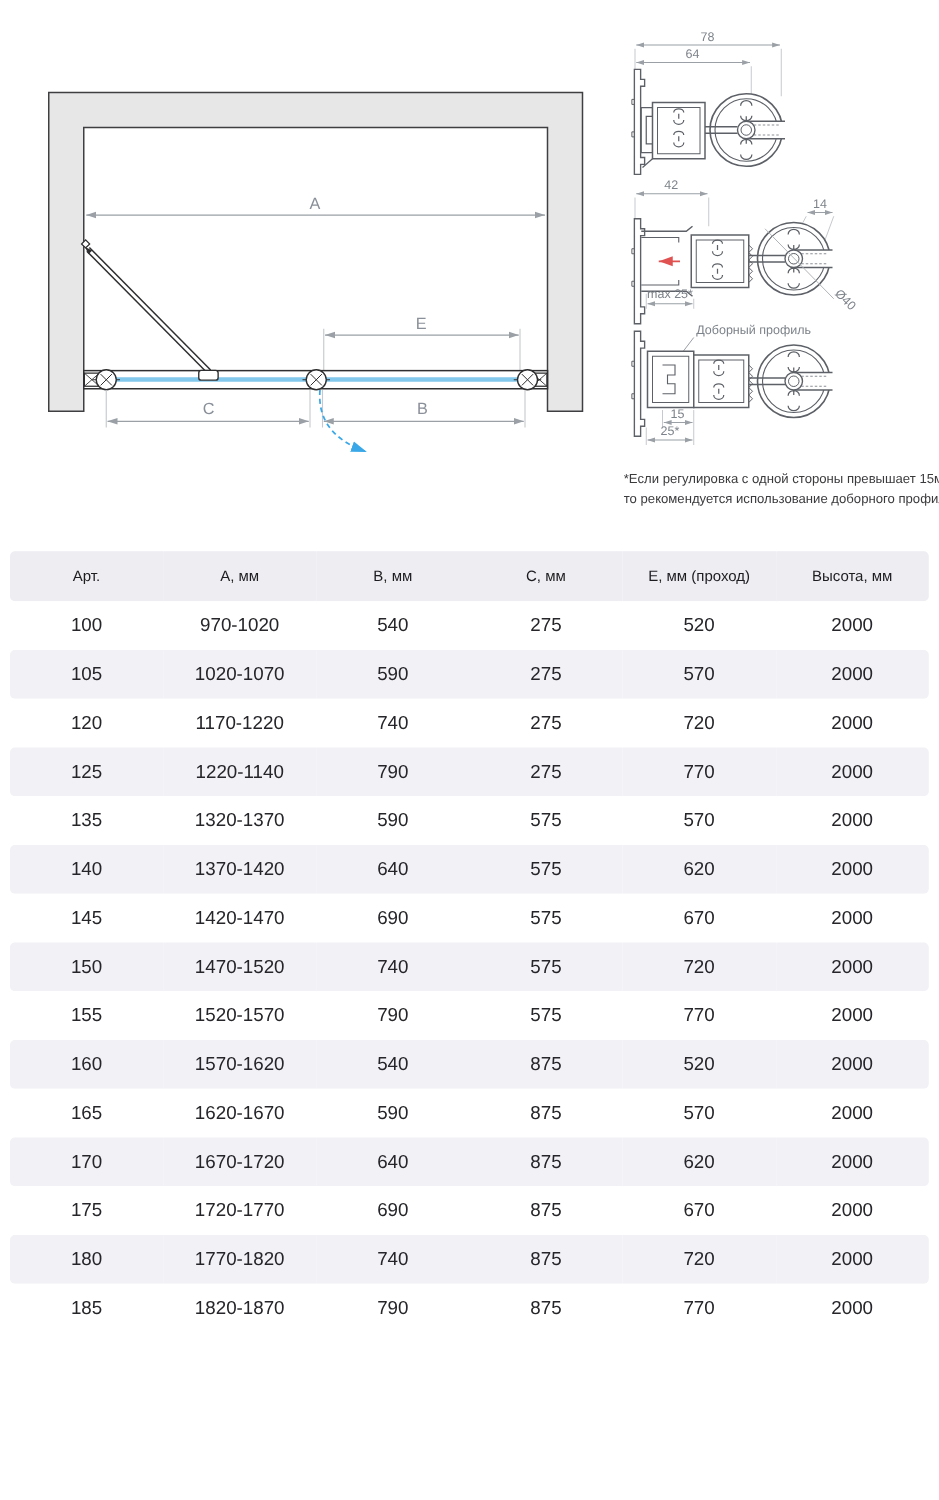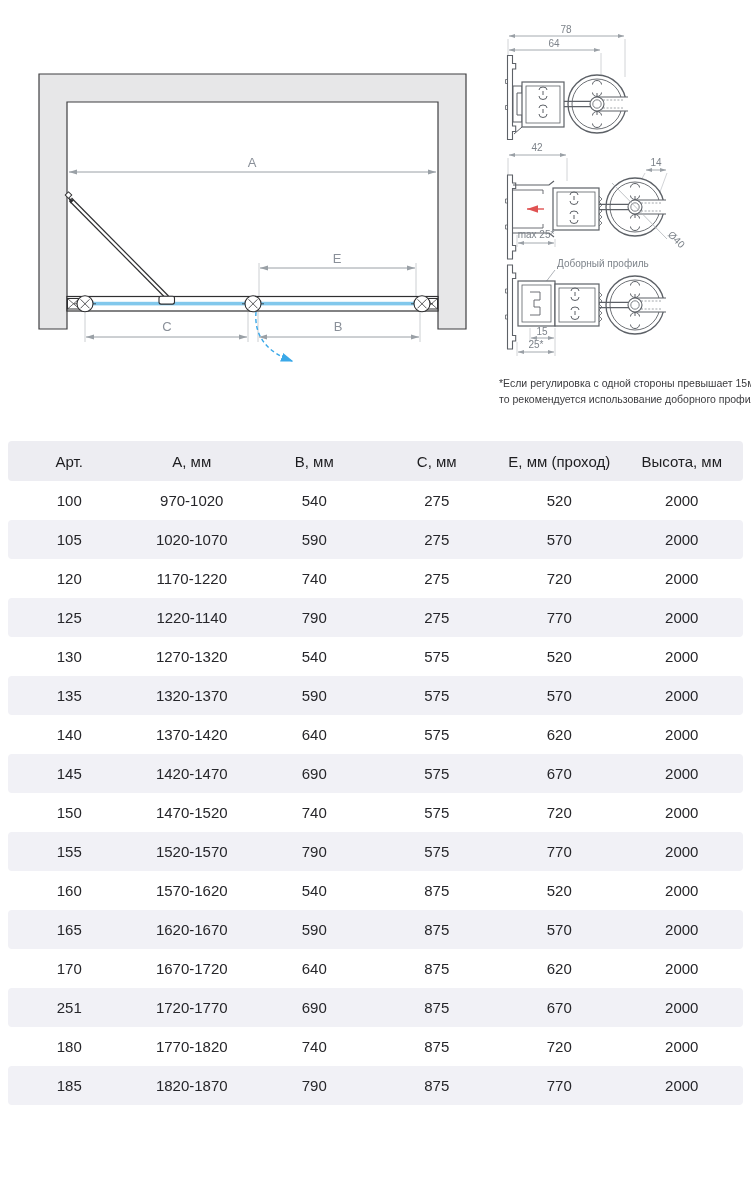--- a/index.html
+++ b/index.html
@@ -12,21 +12,21 @@
   .footnote{
     position:absolute;left:499px;top:376px;width:256px;
     font-size:10.5px;line-height:1.5;color:#3b3b3e;
   }
   .footnote div{white-space:nowrap;}
   table.size{
     position:absolute;left:8px;top:441px;width:735px;
     border-collapse:separate;border-spacing:0;table-layout:fixed;
   }
   table.size th{
-    height:40px;background:#ededf2;font-weight:500;font-size:15px;
+    height:40px;background:#ededf2;font-weight:500;font-size:12px;
     color:#1d1d20;text-align:center;vertical-align:middle;padding:0;
   }
   table.size thead th:first-child{border-radius:4px 0 0 4px;}
   table.size thead th:last-child{border-radius:0 4px 4px 0;}
   table.size td{
     height:39px;font-size:15px;color:#26262a;text-align:center;
     vertical-align:middle;padding:0;background:#ffffff;
   }
   table.size tbody tr:nth-child(even) td{background:#f1f1f6;}
   table.size tbody tr:nth-child(even) td:first-child{border-radius:4px 0 0 4px;}
@@ -290,28 +290,20 @@
       </tr>
       <tr>
         <td>125</td>
         <td>1220-1140</td>
         <td>790</td>
         <td>275</td>
         <td>770</td>
         <td>2000</td>
       </tr>
       <tr>
-        <td>130</td>
-        <td>1270-1320</td>
-        <td>540</td>
-        <td>575</td>
-        <td>520</td>
-        <td>2000</td>
-      </tr>
-      <tr>
         <td>135</td>
         <td>1320-1370</td>
         <td>590</td>
         <td>575</td>
         <td>570</td>
         <td>2000</td>
       </tr>
       <tr>
         <td>140</td>
         <td>1370-1420</td>
@@ -362,21 +354,21 @@
       </tr>
       <tr>
         <td>170</td>
         <td>1670-1720</td>
         <td>640</td>
         <td>875</td>
         <td>620</td>
         <td>2000</td>
       </tr>
       <tr>
-        <td>251</td>
+        <td>175</td>
         <td>1720-1770</td>
         <td>690</td>
         <td>875</td>
         <td>670</td>
         <td>2000</td>
       </tr>
       <tr>
         <td>180</td>
         <td>1770-1820</td>
         <td>740</td>

